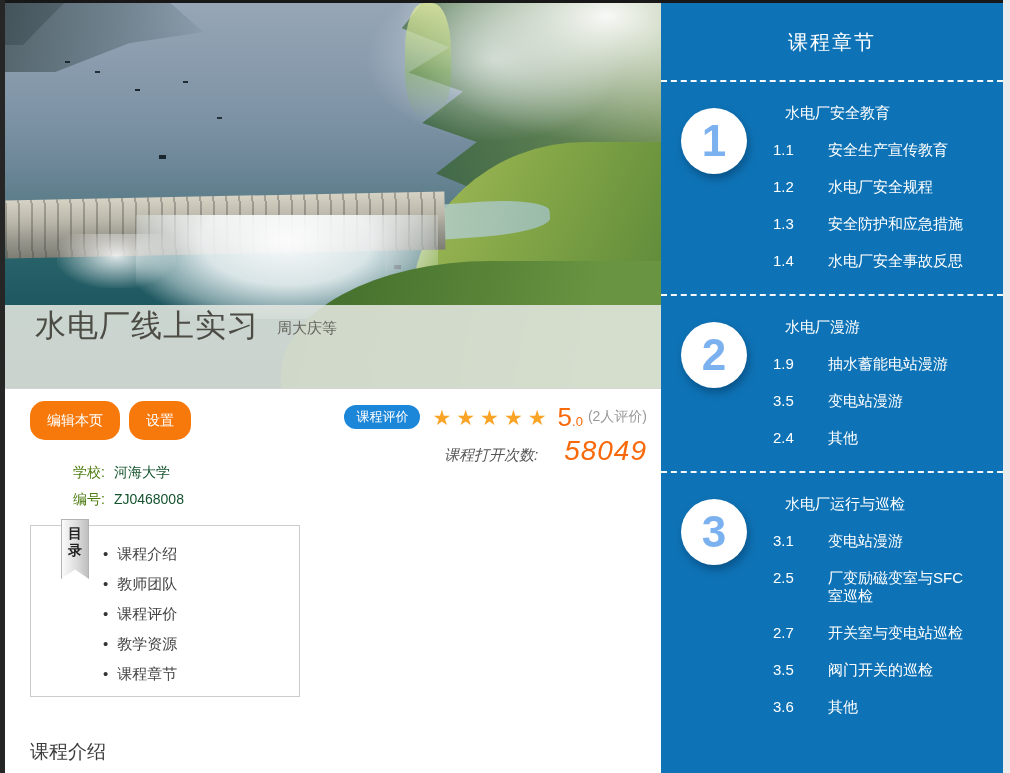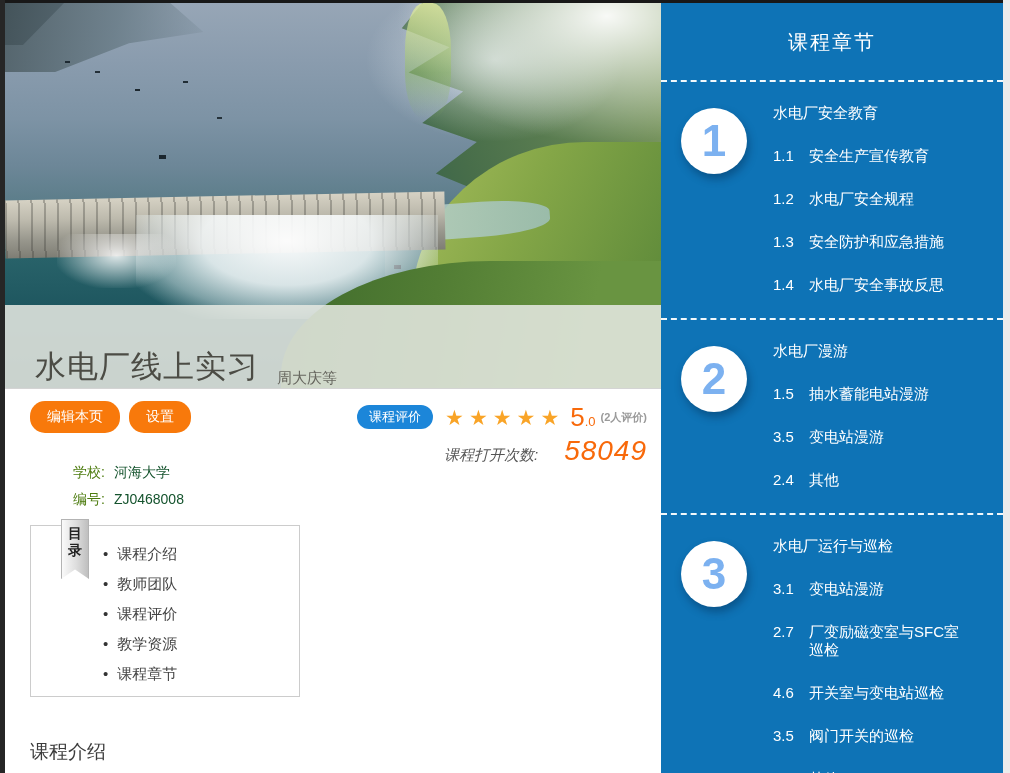--- a/index.html
+++ b/index.html
@@ -26,33 +26,33 @@
   .art-channel{position:absolute;right:17%;top:52%;width:26%;height:9%;z-index:3;opacity:.85;border-radius:40%;transform:rotate(-4deg);background:linear-gradient(90deg,#bcd3cd,#9fc0bb);}
   .art-water-low{position:absolute;left:0;top:64%;width:58%;height:36%;z-index:3;background:linear-gradient(180deg,#2a646b,#1c545d 50%,#143f48);}
   .art-dam{position:absolute;left:0;top:50%;width:67%;height:15%;z-index:4;transform:rotate(-1.2deg);background:linear-gradient(180deg,#d6d2c4 0%,#bdbaad 35%,#97968c 70%,#7e7d74 100%);}
   .art-dam::after{content:"";position:absolute;inset:0;background:repeating-linear-gradient(90deg,rgba(60,60,55,.32) 0 2px,rgba(255,255,255,0) 2px 13px);}
   .art-spray{position:absolute;left:20%;top:55%;width:46%;height:27%;z-index:5;background:radial-gradient(ellipse at 50% 25%,rgba(255,255,255,.97) 0%,rgba(248,252,253,.85) 40%,rgba(235,245,247,.45) 65%,rgba(235,245,247,0) 82%);}
   .art-spray2{position:absolute;left:8%;top:60%;width:18%;height:14%;z-index:5;background:radial-gradient(ellipse at 50% 40%,rgba(255,255,255,.85),rgba(255,255,255,0) 75%);}
   .art-fg{position:absolute;right:0;bottom:0;width:58%;height:33%;z-index:6;background:linear-gradient(100deg,#3f6b2c,#527d34 40%,#699441 80%);border-top-left-radius:55% 90%;}
   .art-boats{position:absolute;left:60px;top:58px;width:5px;height:2px;background:#1e2a33;z-index:2;
     box-shadow:30px 10px 0 #243039,70px 28px 0 #1d2830,118px 20px 0 #202c34,152px 56px 0 #243139,95px 95px 0 1px #1a262e,330px 205px 0 1px #152028;}
 
-  .hero-overlay{position:absolute;left:0;bottom:0;width:100%;height:83px;z-index:9;background:rgba(228,231,224,.88);display:flex;align-items:flex-end;padding-left:30px;box-sizing:border-box;}
+  .hero-overlay{position:absolute;left:0;bottom:0;width:100%;height:83px;z-index:9;background:rgba(228,231,224,.88);display:flex;align-items:flex-start;padding-left:30px;box-sizing:border-box;}
   .course-title{font-size:31px;color:#4c4c45;letter-spacing:1px;}
-  .course-authors{font-size:15px;color:#67675f;margin-left:18px;font-family:Liberation Serif, serif;}
+  .course-authors{font-size:15px;color:#67675f;margin-left:18px;margin-top:14px;font-family:Liberation Serif, serif;}
 
   .toolbar{position:absolute;top:398px;left:25px;display:flex;gap:9px;}
-  .btn-orange{background:#f8790b;color:#fff;border:none;border-radius:15px;height:32px;padding:0 17px;font-size:14px;cursor:pointer;font-family:inherit;}
+  .btn-orange{background:#f8790b;color:#fff;border:none;border-radius:15px;height:39px;padding:0 17px;font-size:14px;cursor:pointer;font-family:inherit;}
 
   .rating-row{position:absolute;top:400px;right:14px;display:flex;align-items:center;height:28px;}
   .badge-blue{background:#1c86d9;color:#fff;font-size:13px;height:24px;line-height:24px;border-radius:12px;padding:0 12px;cursor:pointer;}
   .stars{color:#f9a427;font-size:21px;letter-spacing:5px;margin:0 6px 0 12px;line-height:1;}
   .score-int{font-size:26px;color:#f8690a;}
   .score-dec{font-size:13px;color:#f8690a;}
-  .rating-count{font-size:11px;color:#9a9a9a;margin-left:5px;font-weight:bold;}
+  .rating-count{font-size:14px;color:#9a9a9a;margin-left:5px;}
 
   .opens-row{position:absolute;top:432px;right:14px;display:flex;align-items:baseline;}
   .opens-label{font-size:15px;color:#555;font-style:italic;}
   .opens-value{font-size:28px;font-style:italic;color:#f8690a;margin-left:26px;letter-spacing:1px;}
 
   .meta{position:absolute;top:456px;left:68px;font-size:14px;line-height:27px;}
   .meta-label{color:#4d7c0f;margin-right:9px;}
   .meta-value{color:#14532d;}
 
   .toc-box{position:absolute;top:522px;left:25px;width:270px;height:172px;border:1px solid #ccc;box-sizing:border-box;}
@@ -68,22 +68,22 @@
 
   
   .sidebar{position:absolute;left:661px;top:3px;width:342px;height:770px;background:#0e73b6;color:#fff;overflow:hidden;}
   .sidebar-header{text-align:center;font-size:20px;letter-spacing:2px;padding:26px 0 24px;border-bottom:2px dashed rgba(255,255,255,.95);}
   .chapter{display:flex;padding:22px 0 24px 20px;border-bottom:2px dashed rgba(255,255,255,.95);}
   .chapter:last-child{border-bottom:none;}
   .ch-circle{width:66px;height:66px;border-radius:50%;background:#fff;color:#7cb1f0;font-size:44px;font-weight:bold;
     display:flex;align-items:center;justify-content:center;flex:none;margin-top:4px;
     box-shadow:2px 5px 8px rgba(0,25,55,.35);}
   .ch-body{margin-left:26px;width:198px;font-size:15px;line-height:18px;}
-  .ch-title{cursor:pointer;}
-  .ch-item{display:flex;margin-top:25px;cursor:pointer;}
+  .ch-title{cursor:pointer;margin-left:12px;}
+  .ch-item{display:flex;margin-top:19px;cursor:pointer;gap:19px;}
   .it-no{width:36px;flex:none;}
   .it-label{flex:1;}
 </style>
 </head>
 <body>
 
 <div class="left-col">
   <div class="hero">
     <div class="art-base"></div>
     <div class="art-corner"></div>
@@ -171,21 +171,21 @@
             <span class="it-no">1.4</span>
             <span class="it-label">水电厂安全事故反思</span>
           </div>
         </div>
       </div>
       <div class="chapter">
         <div class="ch-circle">2</div>
         <div class="ch-body">
           <div class="ch-title">水电厂漫游</div>
           <div class="ch-item">
-            <span class="it-no">1.5</span>
+            <span class="it-no">1.9</span>
             <span class="it-label">抽水蓄能电站漫游</span>
           </div>
           <div class="ch-item">
             <span class="it-no">3.5</span>
             <span class="it-label">变电站漫游</span>
           </div>
           <div class="ch-item">
             <span class="it-no">2.4</span>
             <span class="it-label">其他</span>
           </div>
@@ -193,25 +193,25 @@
       </div>
       <div class="chapter">
         <div class="ch-circle">3</div>
         <div class="ch-body">
           <div class="ch-title">水电厂运行与巡检</div>
           <div class="ch-item">
             <span class="it-no">3.1</span>
             <span class="it-label">变电站漫游</span>
           </div>
           <div class="ch-item">
+            <span class="it-no">2.5</span>
+            <span class="it-label">厂变励磁变室与SFC室巡检</span>
+          </div>
+          <div class="ch-item">
             <span class="it-no">2.7</span>
-            <span class="it-label">厂变励磁变室与SFC室巡检</span>
-          </div>
-          <div class="ch-item">
-            <span class="it-no">4.6</span>
             <span class="it-label">开关室与变电站巡检</span>
           </div>
           <div class="ch-item">
             <span class="it-no">3.5</span>
             <span class="it-label">阀门开关的巡检</span>
           </div>
           <div class="ch-item">
             <span class="it-no">3.6</span>
             <span class="it-label">其他</span>
           </div>

